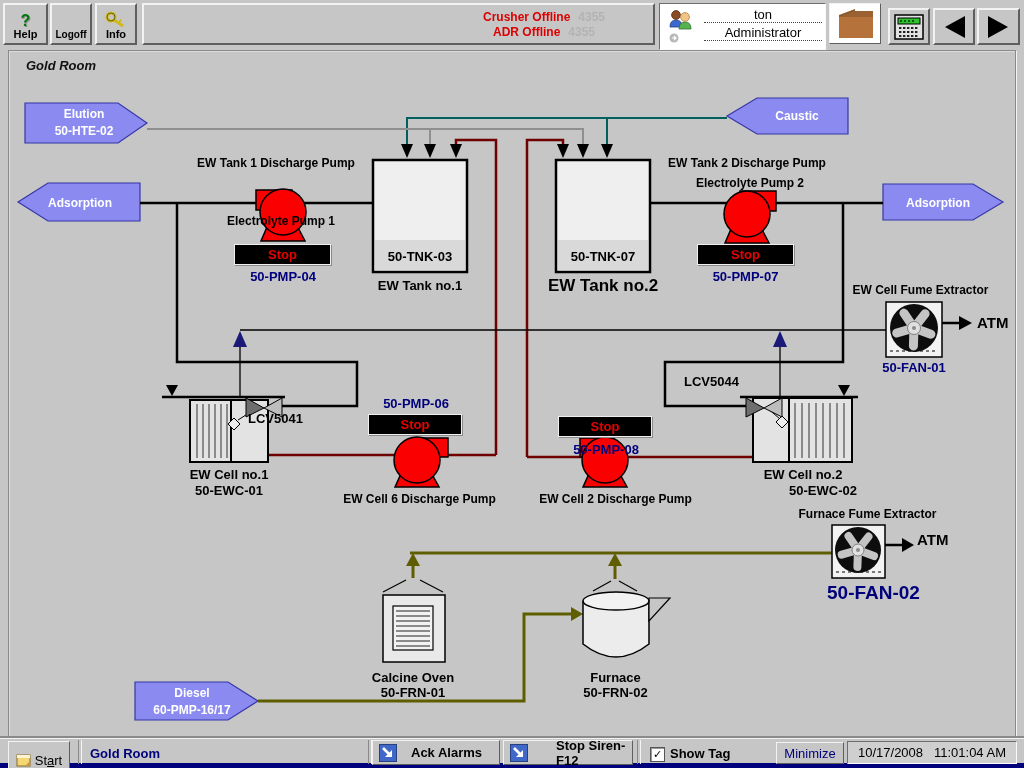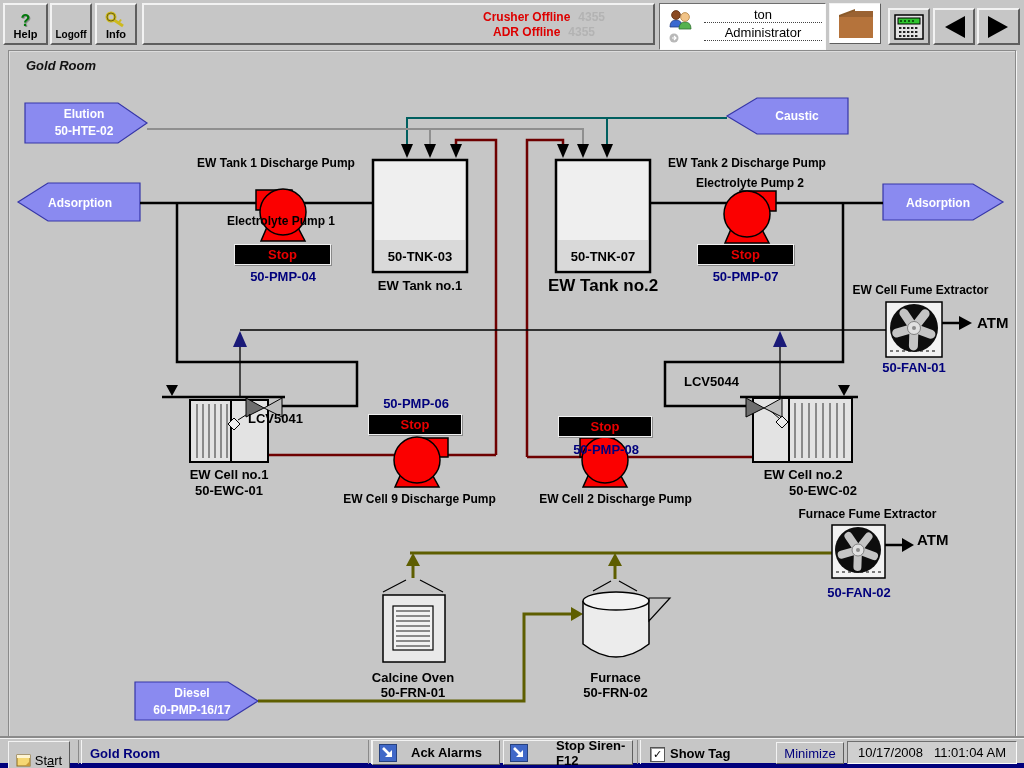--- a/index.html
+++ b/index.html
@@ -374,37 +374,37 @@
   <div class="abs stopbtn" style="left:234px;top:244px;width:97px;height:21px;">Stop</div>
   <div class="abs lbl tag" style="left:233px;top:270px;width:100px;font-size:13px;">50-PMP-04</div>
   <div class="abs stopbtn" style="left:697px;top:244px;width:97px;height:21px;">Stop</div>
   <div class="abs lbl tag" style="left:697px;top:270px;width:97px;font-size:13px;">50-PMP-07</div>
 
   <div class="abs lbl" style="left:248px;top:375px;width:70px;text-align:left;font-size:13px;margin-top:37px;">LCV5041</div>
   <div class="abs lbl" style="left:684px;top:375px;width:70px;text-align:left;font-size:13px;">LCV5044</div>
 
   <div class="abs lbl tag" style="left:370px;top:397px;width:92px;font-size:13px;">50-PMP-06</div>
   <div class="abs stopbtn" style="left:368px;top:414px;width:94px;height:21px;">Stop</div>
-  <div class="abs lbl" style="left:337px;top:492px;width:165px;">EW Cell 9 Discharge Pump</div>
+  <div class="abs lbl" style="left:337px;top:492px;width:165px;">EW Cell 6 Discharge Pump</div>
 
   <div class="abs lbl tag" style="left:560px;top:399px;width:92px;font-size:13px;margin-top:44px;">50-PMP-08</div>
   <div class="abs stopbtn" style="left:558px;top:416px;width:94px;height:21px;">Stop</div>
   <div class="abs lbl" style="left:533px;top:492px;width:165px;">EW Cell 2 Discharge Pump</div>
 
   <div class="abs lbl" style="left:179px;top:468px;width:100px;font-size:13px;">EW Cell no.1</div>
   <div class="abs lbl" style="left:179px;top:484px;width:100px;font-size:13px;">50-EWC-01</div>
   <div class="abs lbl" style="left:752px;top:468px;width:102px;font-size:13px;">EW Cell no.2</div>
   <div class="abs lbl" style="left:772px;top:484px;width:102px;font-size:13px;">50-EWC-02</div>
 
   <div class="abs lbl" style="left:838px;top:283px;width:165px;">EW Cell Fume Extractor</div>
   <div class="abs lbl tag" style="left:882px;top:361px;width:64px;font-size:13px;">50-FAN-01</div>
   <div class="abs atm" style="left:977px;top:314px;">ATM</div>
 
   <div class="abs lbl" style="left:790px;top:507px;width:155px;">Furnace Fume Extractor</div>
-  <div class="abs lbl tag" style="left:827px;top:586px;width:64px;font-size:13px;">50-FAN-02</div>
+  <div class="abs lbl tag" style="left:827px;top:586px;width:64px;font-size:19px;">50-FAN-02</div>
   <div class="abs atm" style="left:917px;top:531px;">ATM</div>
 
   <div class="abs lbl" style="left:368px;top:671px;width:90px;font-size:13px;">Calcine Oven</div>
   <div class="abs lbl" style="left:368px;top:686px;width:90px;font-size:13px;">50-FRN-01</div>
   <div class="abs lbl" style="left:573px;top:671px;width:85px;font-size:13px;">Furnace</div>
   <div class="abs lbl" style="left:573px;top:686px;width:85px;font-size:13px;">50-FRN-02</div>
 
   <div class="abs" style="left:0;top:738px;width:1024px;height:26px;background:#c6c6c6;border-top:1px solid #f2f2f2;box-shadow:0 -2px 0 #8a8a8a;"></div>
   <div class="abs" style="left:0;top:763px;width:1024px;height:5px;background:#00007c;"></div>
 

